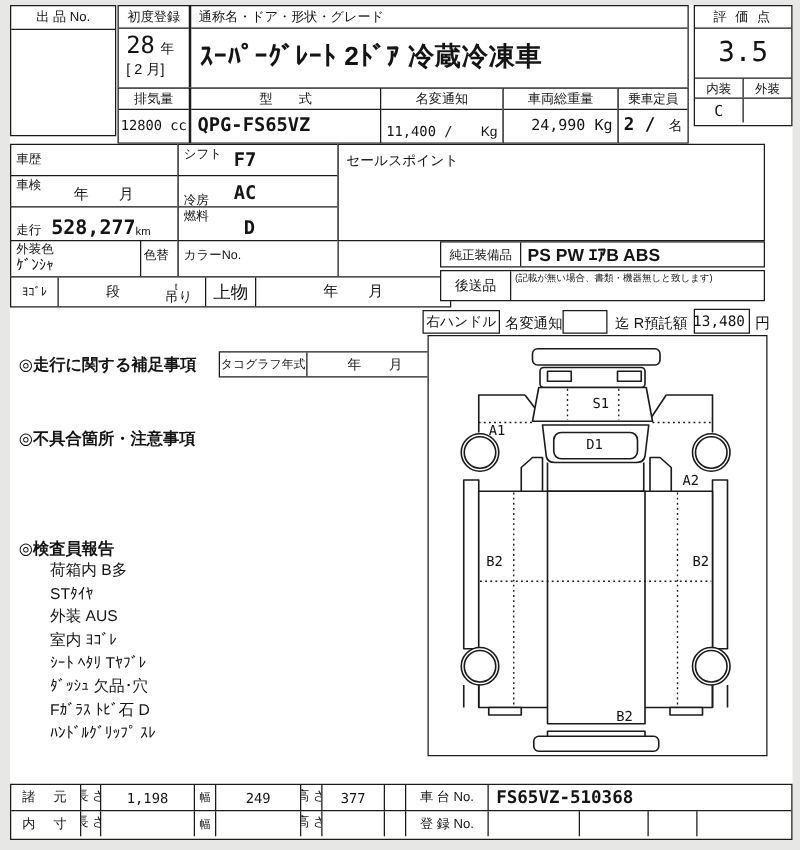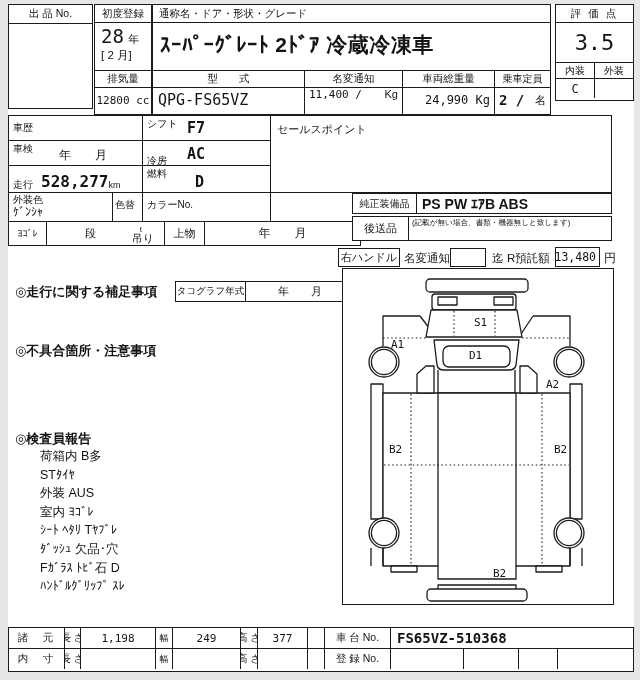--- a/index.html
+++ b/index.html
@@ -64,26 +64,26 @@
   </div>
 </div>
 
 <div class="bx1" style="left:94px; top:70px; width:58px; height:45px;">
   <div class="hd" style="height:17px;">排気量</div>
   <div class="num" style="display:flex;align-items:center;justify-content:center;height:24px;font-size:11px;">12800 cc</div>
 </div>
 
 <div class="bx1" style="left:152px; top:70px; width:153px; height:45px;">
   <div class="hd" style="height:17px;">型　　式</div>
-  <div class="num" style="display:flex;align-items:center;height:24px;padding-left:5px;font-size:15px;font-weight:normal;">QPG-FS65VZ</div>
+  <div class="num" style="display:flex;align-items:center;height:24px;padding-left:5px;font-size:15px;font-weight:bold;">QPG-FS65VZ</div>
 </div>
 
 <div class="bx1" style="left:304px; top:70px; width:99px; height:45px;">
   <div class="hd" style="height:17px;">名変通知</div>
-  <div style="display:flex;align-items:flex-start;justify-content:space-between;height:24px;padding:0 4px;">
+  <div style="display:flex;align-items:flex-end;justify-content:space-between;height:24px;padding:0 4px;">
     <span class="num" style="font-size:11px;">11,400 /</span>
     <span style="font-size:11px;">Kg</span>
   </div>
 </div>
 
 <div class="bx1" style="left:402px; top:70px; width:93px; height:45px;">
   <div class="hd" style="height:17px;">車両総重量</div>
   <div class="num" style="display:flex;align-items:center;justify-content:flex-end;height:24px;padding-right:4px;font-size:12px;">24,990 Kg</div>
 </div>
 
@@ -135,21 +135,21 @@
 
 <div class="bx1 brow" style="left:8px; top:221px; width:353px; height:25px;">
   <div class="bcell" style="width:38px;font-size:10px;">ﾖｺﾞﾚ</div>
   <div class="bcell" style="width:118px;justify-content:space-between;padding:0 10px;">
     <span style="font-size:11px;margin-left:28px;">段</span>
     <span style="display:inline-block;text-align:left;line-height:9px;">
       <span style="font-size:8px;display:block;margin-left:8px;">t</span>
       <span style="font-size:11px;display:block;">吊り</span>
     </span>
   </div>
-  <div class="bcell" style="width:40px;font-size:11px;">上物</div>
+  <div class="bcell" style="width:40px;font-size:14px;">上物</div>
   <div class="bcell" style="flex:1;font-size:12px;">年　　月</div>
 </div>
 
 <div class="bx1" style="left:270px; top:115px; width:342px; height:78px; padding:3px 6px;">
   <span style="font-size:11px;">セールスポイント</span>
 </div>
 
 <div class="bx1 brow" style="left:352px; top:193px; width:260px; height:21px;">
   <div class="bcell" style="width:64px;font-size:10px;">純正装備品</div>
   <div class="bcell" style="flex:1;justify-content:flex-start;padding-left:5px;font-size:14px;font-weight:bold;">PS PW ｴｱB ABS</div>

